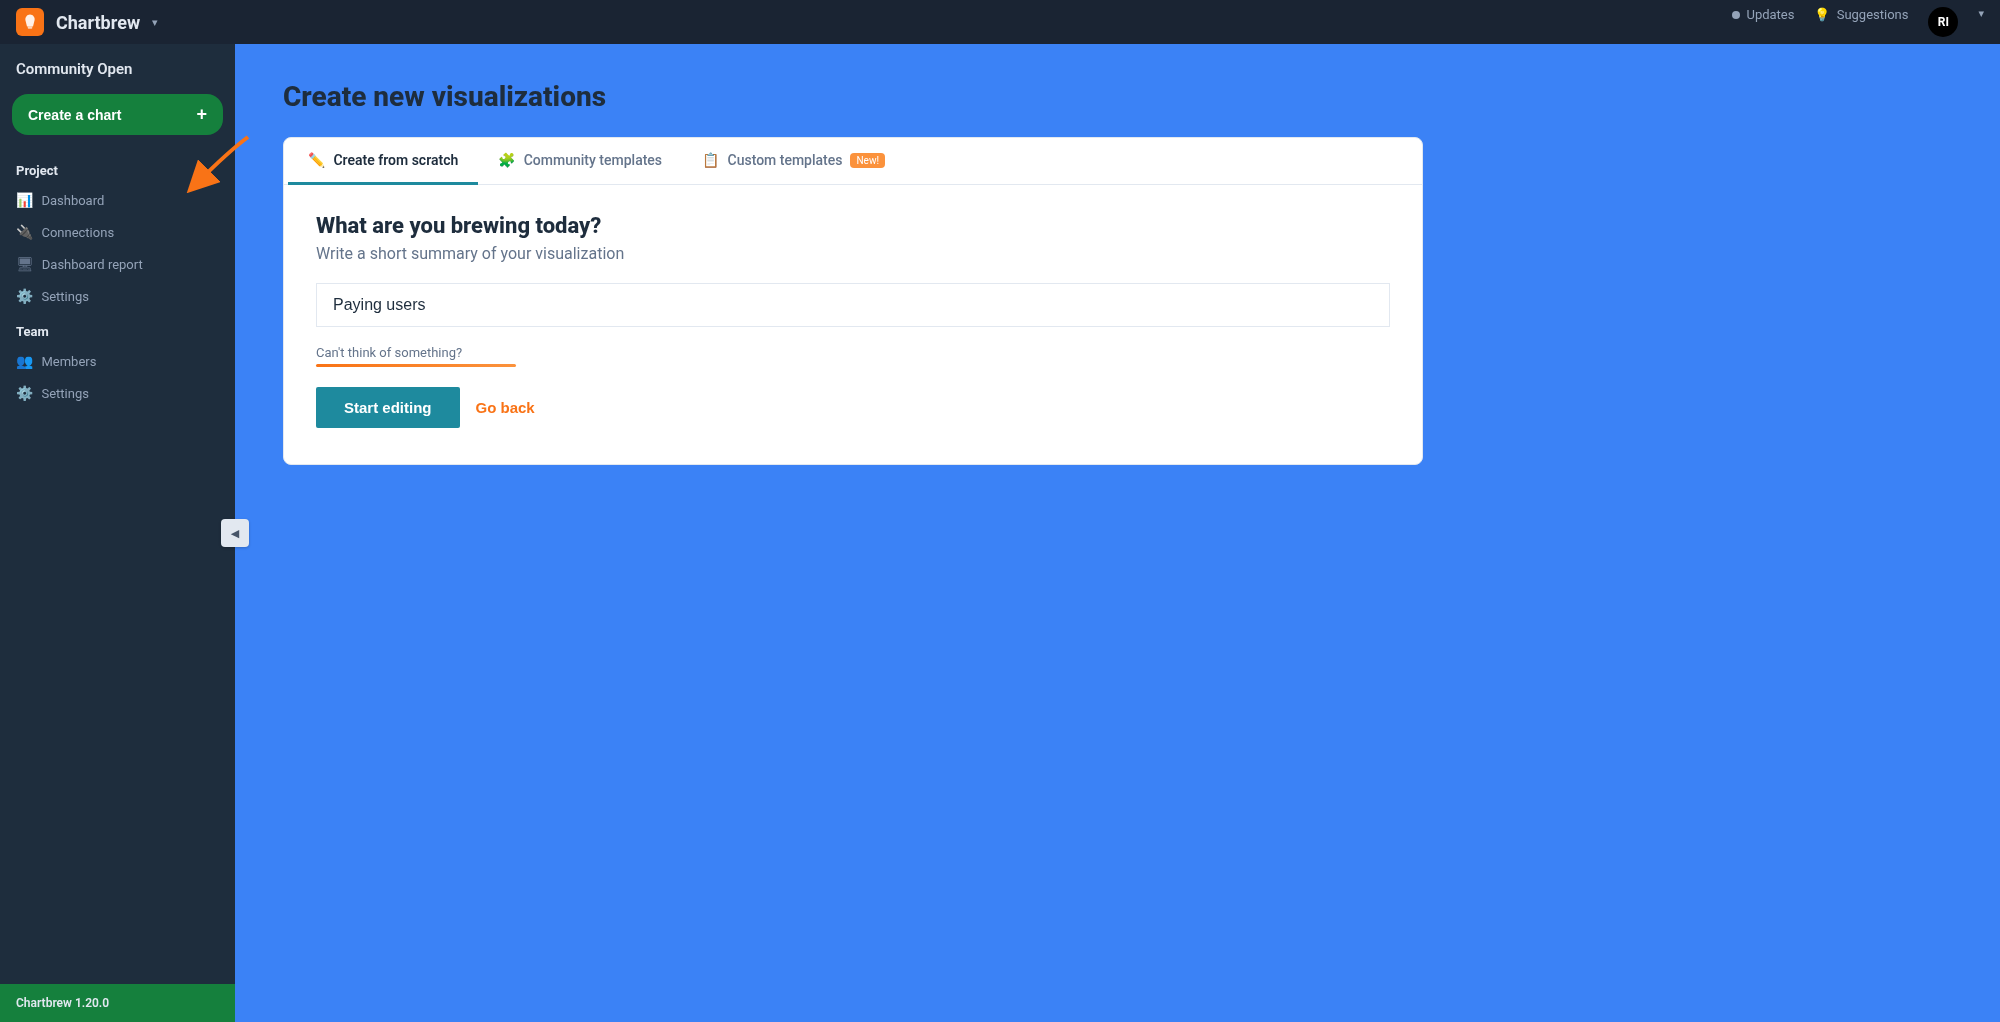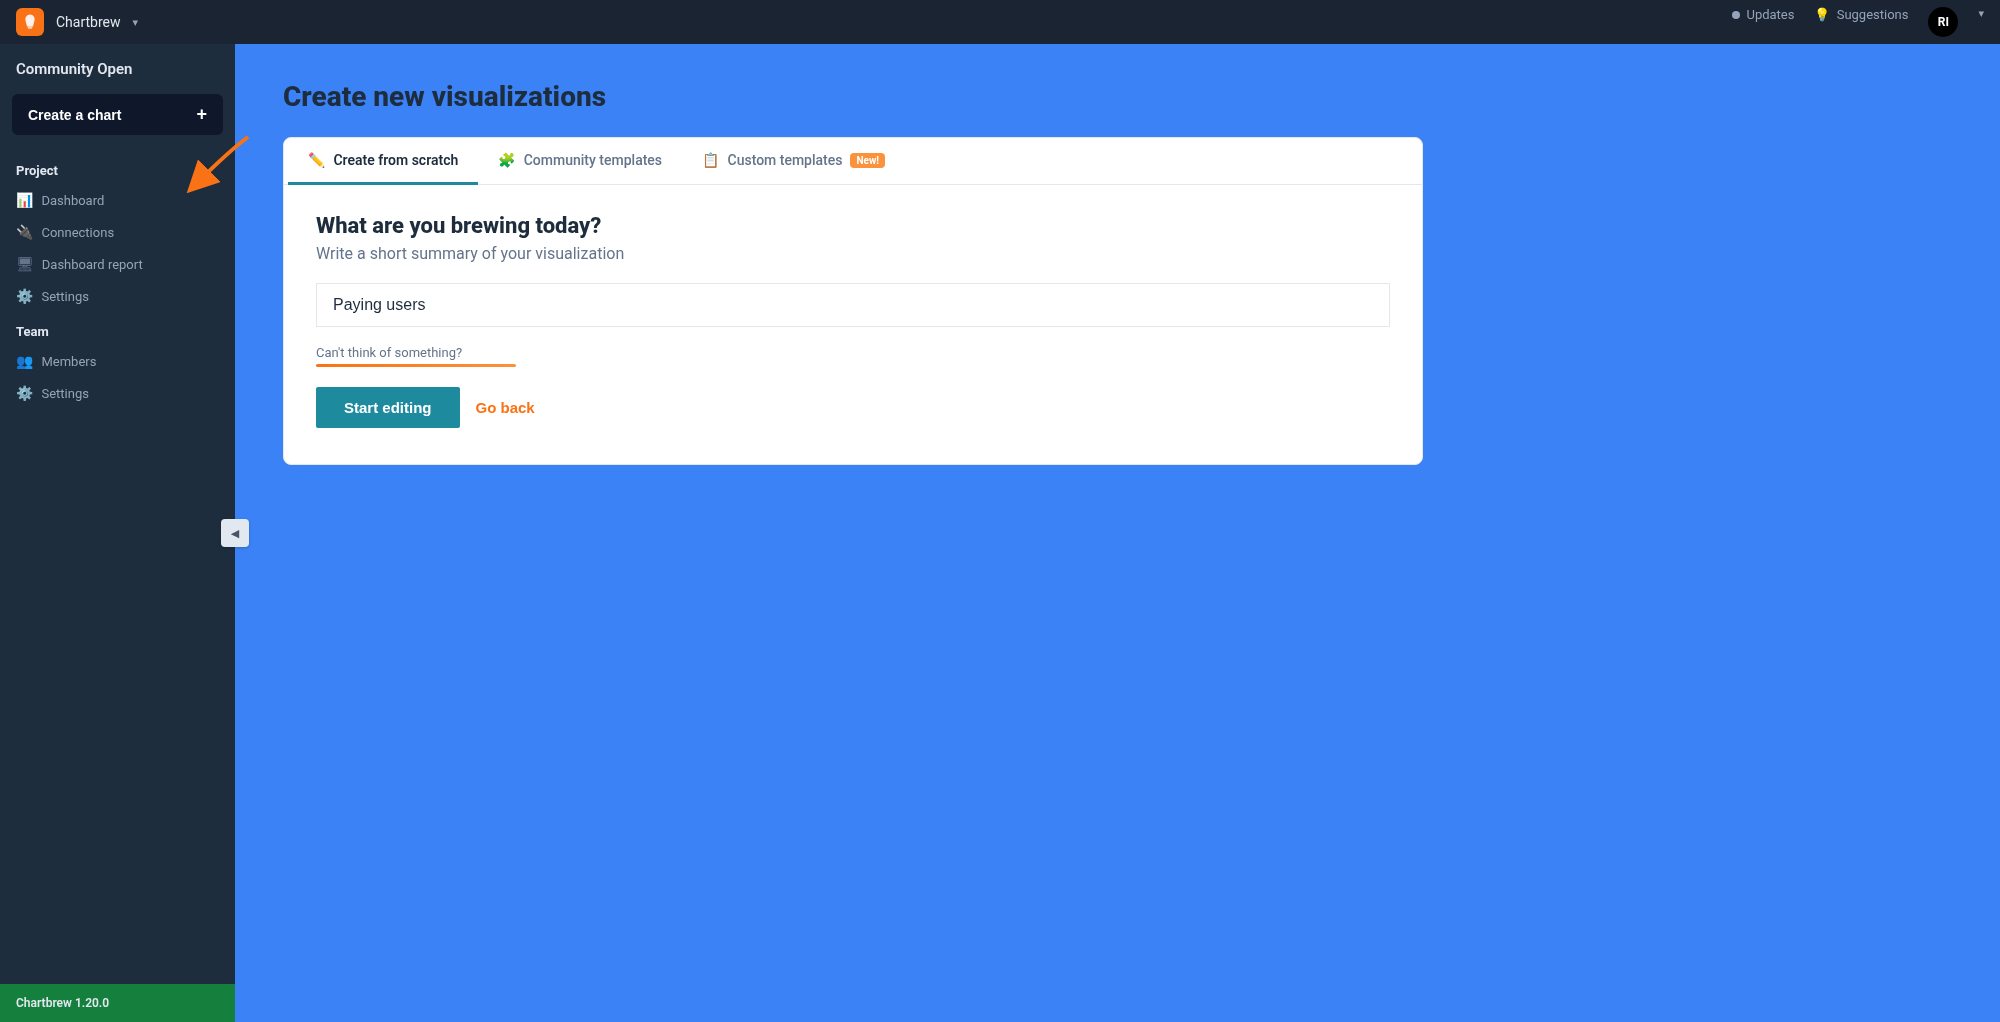--- a/index.html
+++ b/index.html
@@ -19,22 +19,22 @@
     .topbar-logo {
       width: 28px;
       height: 28px;
       background: #f97316;
       border-radius: 6px;
       display: flex; align-items: center; justify-content: center;
       color: white; font-size: 14px; font-weight: bold;
     }
     .topbar-app-name {
       color: #e2e8f0;
-      font-size: 14px;
-      font-weight: 400;
+      font-size: 18px;
+      font-weight: 700;
       text-align: center;
     }
     .topbar-dropdown-icon {
       color: #94a3b8;
       font-size: 11px;
       cursor: pointer;
     }
     .topbar-right {
       margin-left: auto;
       display: flex;
@@ -81,24 +81,24 @@
       position: relative;
     }
     .sidebar-workspace {
       padding: 16px 16px 8px;
       color: #e2e8f0;
       font-size: 15px;
       font-weight: 600;
     }
     .sidebar-create-btn {
       margin: 8px 12px 16px;
-      background: #0f172a;
+      background: #15803d;
       color: white;
       border: none;
-      border-radius: 6px;
+      border-radius: 16px;
       padding: 10px 16px;
       font-size: 14px;
       font-weight: 600;
       cursor: pointer;
       display: flex;
       align-items: center;
       gap: 8px;
     }
     .sidebar-create-btn span.plus { font-size: 18px; margin-left: auto; }
     .sidebar-section-label {
@@ -187,21 +187,21 @@
     .tab.active {
       color: #1e2d3d;
       border-bottom-color: #1e8a9e;
       font-weight: 600;
     }
     .tab-icon { font-size: 14px; }
     .tab-badge {
       background: #fb923c;
       color: white;
       font-size: 10px;
-      font-weight: 700;
+      font-weight: 400;
       padding: 2px 6px;
       border-radius: 4px;
     }
 
     
     .tab-content {
       padding: 28px 32px 36px;
     }
     .tab-content-title {
       font-size: 22px;

